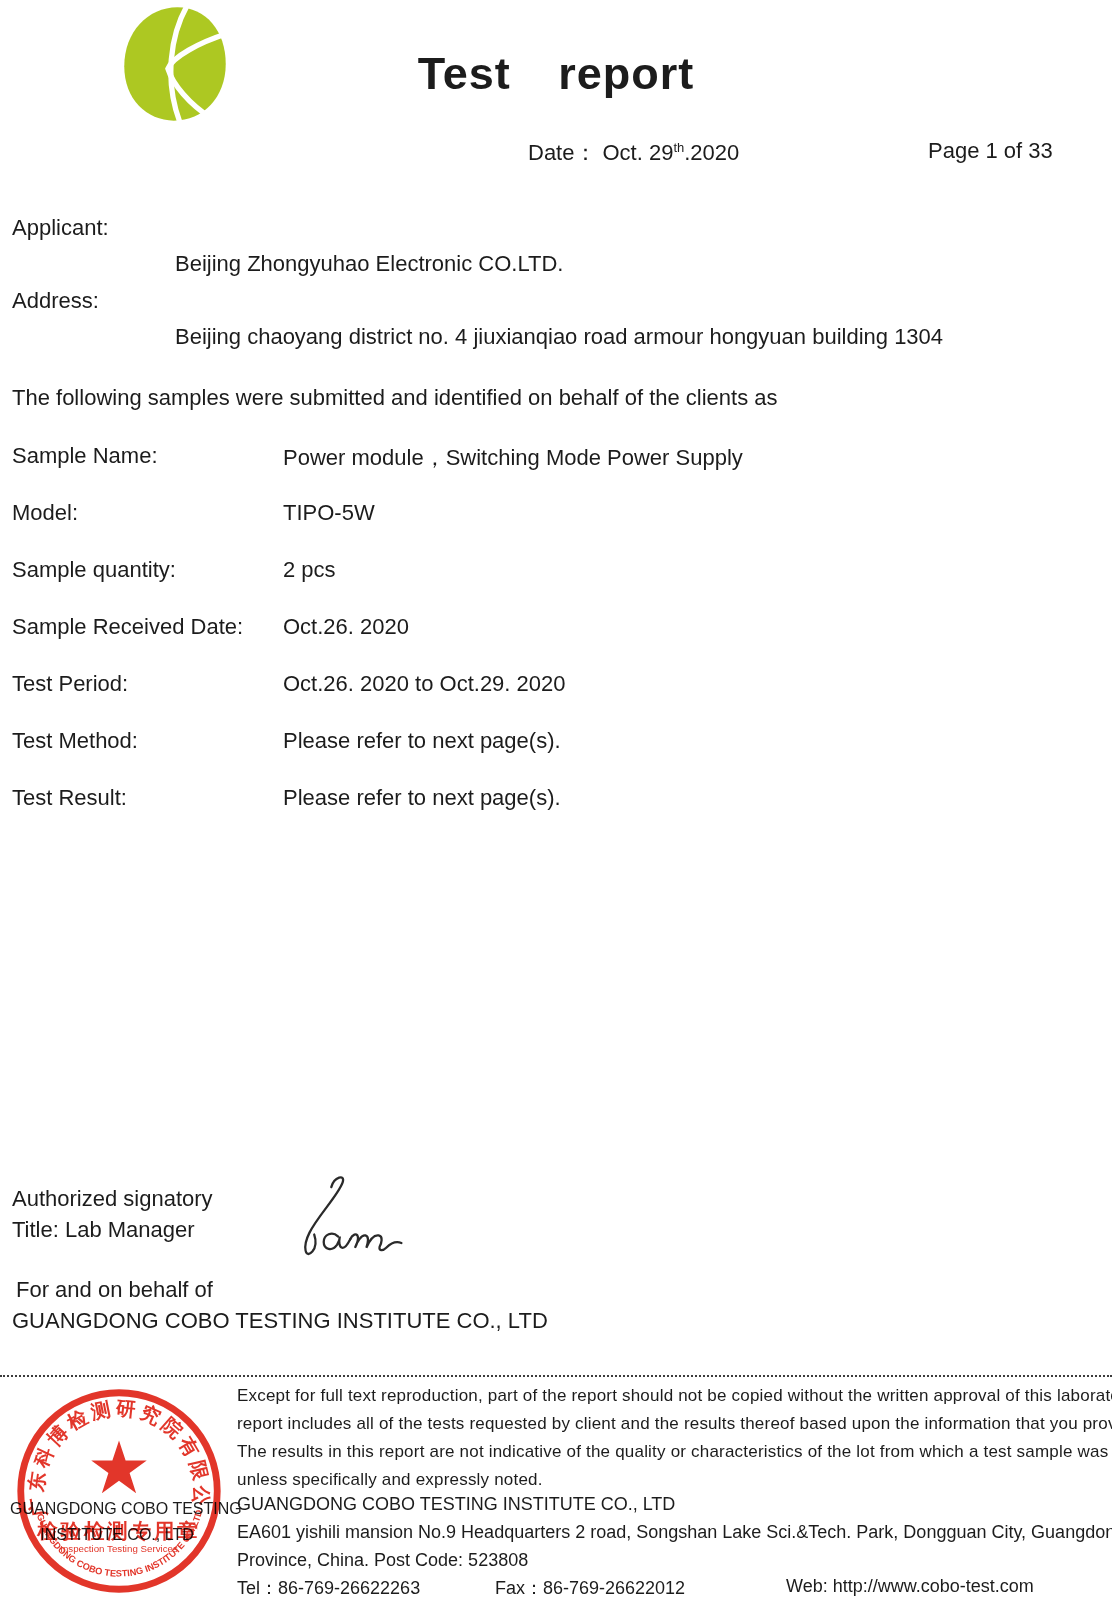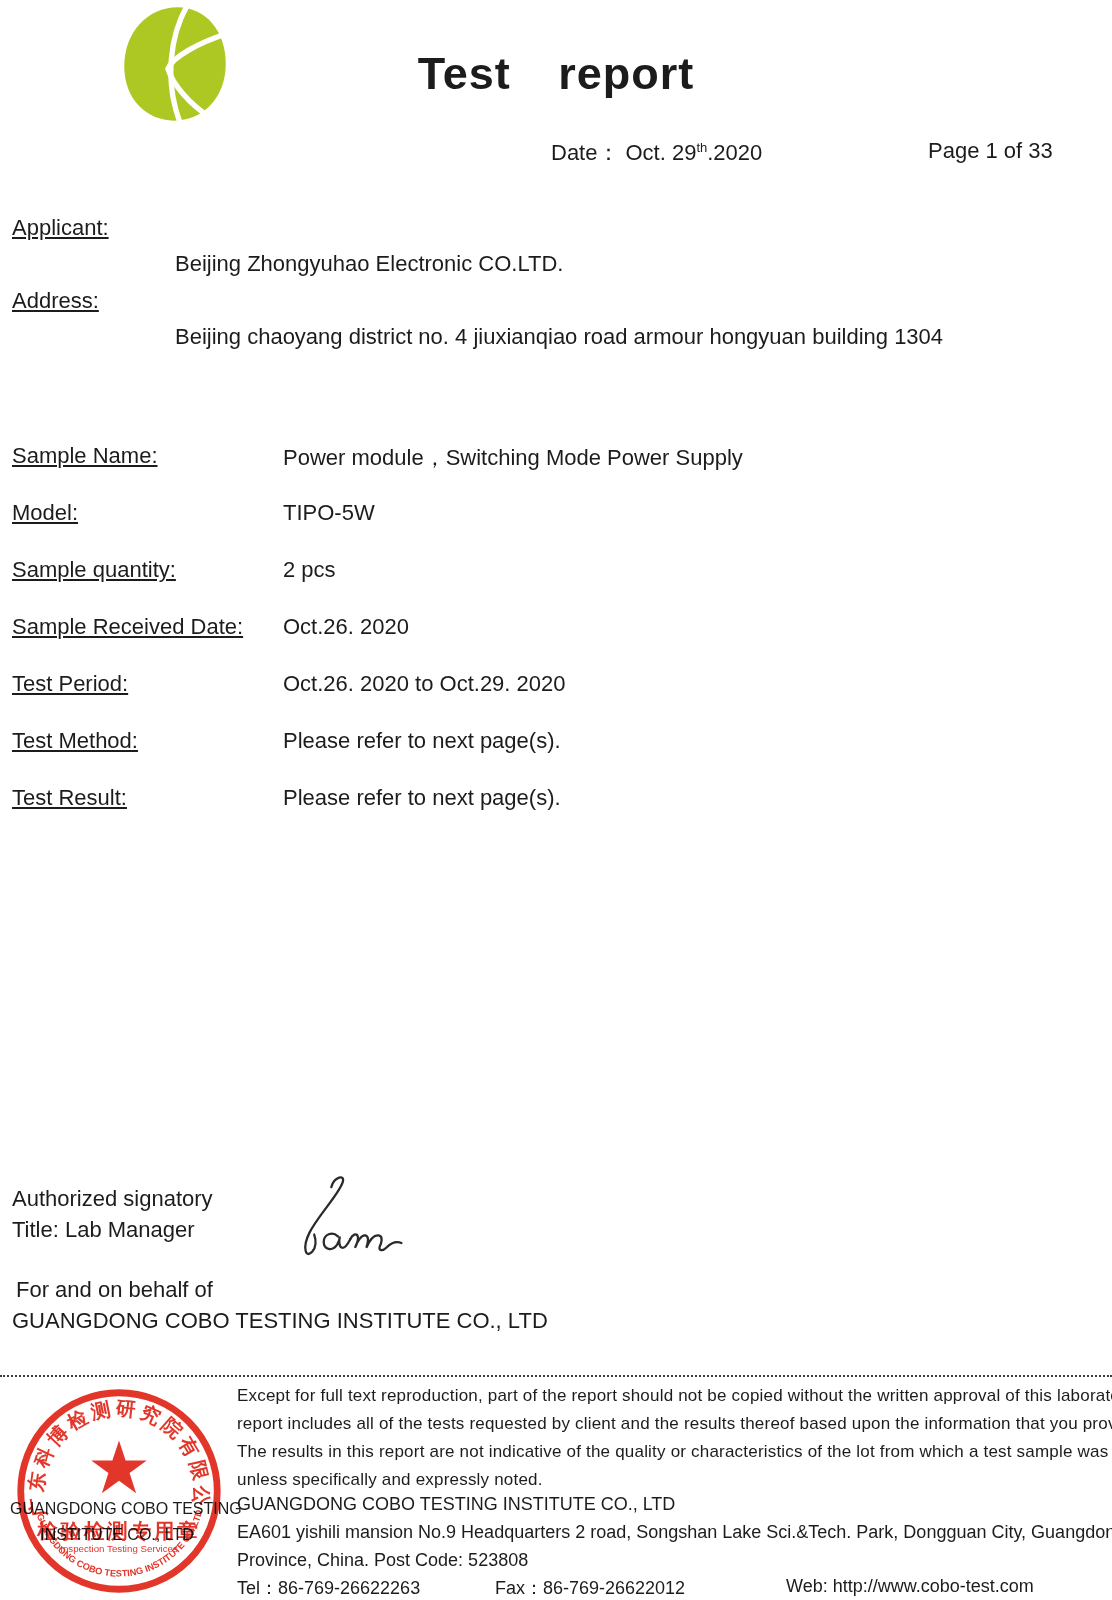--- a/index.html
+++ b/index.html
@@ -1,20 +1,20 @@
 <!DOCTYPE html>
 <html><head>
 <meta charset="utf-8">
 <style>
   html,body{margin:0;padding:0;background:#9a9a9a;}
   .page{position:relative;width:1112px;height:1600px;margin:0 auto;background:#ffffff;
         font-family:"Liberation Sans",sans-serif;color:#1c1c1c;overflow:hidden;}
   .abs{position:absolute;}
   .row{position:absolute;left:0;right:0;font-size:22px;white-space:nowrap;}
-  .row .lbl{position:absolute;left:12px;text-decoration:underline;}
+  .row .lbl{position:absolute;left:12px;}
   .row .val2{position:absolute;left:175px;margin-top:36px;}
   .row .val3{position:absolute;left:283px;}
   .title{left:0;right:0;top:48px;text-align:center;font-size:45px;font-weight:bold;
          word-spacing:34px;letter-spacing:1px;}
   .hdr{font-size:22px;white-space:nowrap;}
   .hdr sup{font-size:13px;vertical-align:super;line-height:0;}
   .intro{left:12px;top:385px;font-size:22px;white-space:nowrap;}
   .sigtext{font-size:22px;white-space:nowrap;}
   .dotline{left:0;right:0;top:1375px;border-top:2px dotted #3c3c3c;height:0;}
   .foot-dis{left:237px;font-size:17px;white-space:nowrap;letter-spacing:0.2px;}
@@ -31,34 +31,35 @@
   <div class="abs" style="left:116px;top:5px;width:118px;height:118px;">
     <svg width="118" height="118" viewBox="0 0 100 100">
       <path d="M52,2 C76,2 93,22 93,50 C93,78 74,98 49,98 C26,98 7,80 7,52 C7,23 27,2 52,2 Z" fill="#adc822"></path>
       <path d="M60,1 C46,26 41,64 54,99" fill="none" stroke="#ffffff" stroke-width="4.5"></path>
       <path d="M95,24 C70,32 48,44 44,54 C48,67 62,84 81,96" fill="none" stroke="#ffffff" stroke-width="4.5"></path>
     </svg>
   </div>
 
   <div class="abs title">Test report</div>
 
-  <div class="abs hdr" style="left:528px;top:138px;margin-left:23px;">
+  <div class="abs hdr" style="left:528px;top:138px;">
     <span>Date：</span><span style="margin-left:6px;">Oct. 29</span><sup>th</sup><span>.2020</span>
   </div>
   <div class="abs hdr" style="left:888px;top:138px;margin-left:40px;">Page 1 of 33</div>
 
   <div class="row" style="top:215px;">
     <span class="lbl">Applicant:</span>
     <span class="val2">Beijing Zhongyuhao Electronic CO.LTD.</span>
   </div>
   <div class="row" style="top:288px;">
     <span class="lbl">Address:</span>
     <span class="val2">Beijing chaoyang district no. 4 jiuxianqiao road armour hongyuan building 1304</span>
   </div>
 
+  <div class="abs intro">The following samples were submitted and identified on behalf of the clients as</div>
 
   <div class="row" style="top:443px;">
     <span class="lbl">Sample Name:</span>
     <span class="val3">Power module，Switching Mode Power Supply</span>
   </div>
   <div class="row" style="top:500px;">
     <span class="lbl">Model:</span>
     <span class="val3">TIPO-5W</span>
   </div>
   <div class="row" style="top:557px;">

